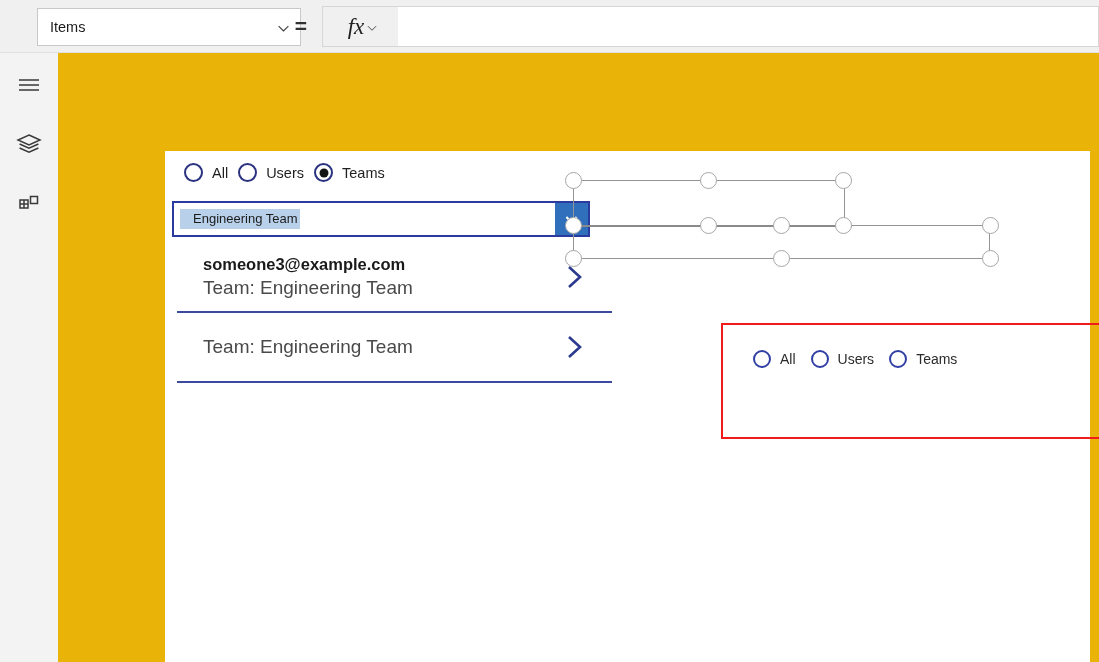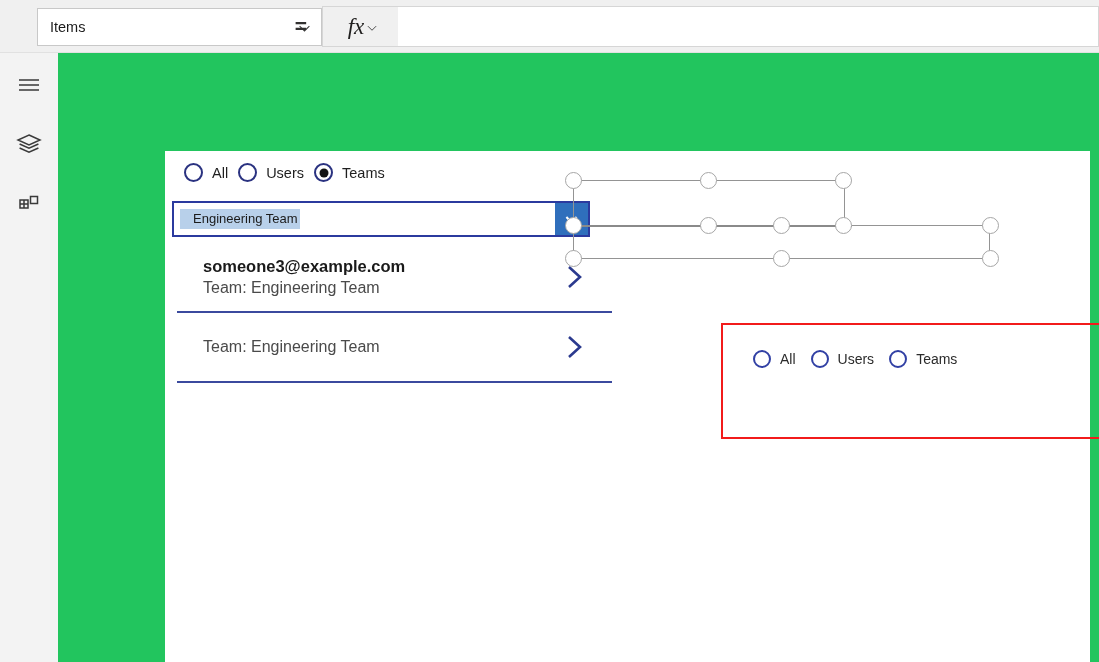--- a/index.html
+++ b/index.html
@@ -30,21 +30,21 @@
   .topbar-underline {
     position: absolute;
     left: 0; top: 52px;
     width: 1099px; height: 1px;
     background: #e1e1e1;
   }
 
   .prop-select {
     position: absolute;
     left: 37px; top: 8px;
-    width: 285px; height: 38px;
+    width: 264px; height: 38px;
     background: #ffffff;
     border: 1px solid #c8c8c8;
     box-sizing: border-box;
     display: flex;
     align-items: center;
     padding: 0 10px 0 12px;
     cursor: pointer;
   }
   .prop-select-label {
     flex: 1;
@@ -123,21 +123,21 @@
   }
   .rail-btn.i0 { top: 7px; }
   .rail-btn.i1 { top: 66px; }
   .rail-btn.i2 { top: 126px; }
 
   
   .canvas-area {
     position: absolute;
     left: 58px; top: 53px;
     width: 1041px; height: 609px;
-    background: #22c55e;
+    background: #eab308;
   }
 
   .app-screen {
     position: absolute;
     left: 107px; top: 98px;
     width: 925px; height: 517px;
     background: #ffffff;
   }
 
   
@@ -235,21 +235,21 @@
     flex-direction: column;
     gap: 3px;
   }
   .gi-title {
     font-size: 16.5px;
     font-weight: 700;
     color: #1a1a1a;
     line-height: 1.15;
   }
   .gi-sub {
-    font-size: 16px;
+    font-size: 19px;
     color: #4a4a4a;
     line-height: 1.15;
   }
   .gi-chevron {
     width: 30px; height: 30px;
     margin-right: 23px;
     flex: none;
   }
 
   

